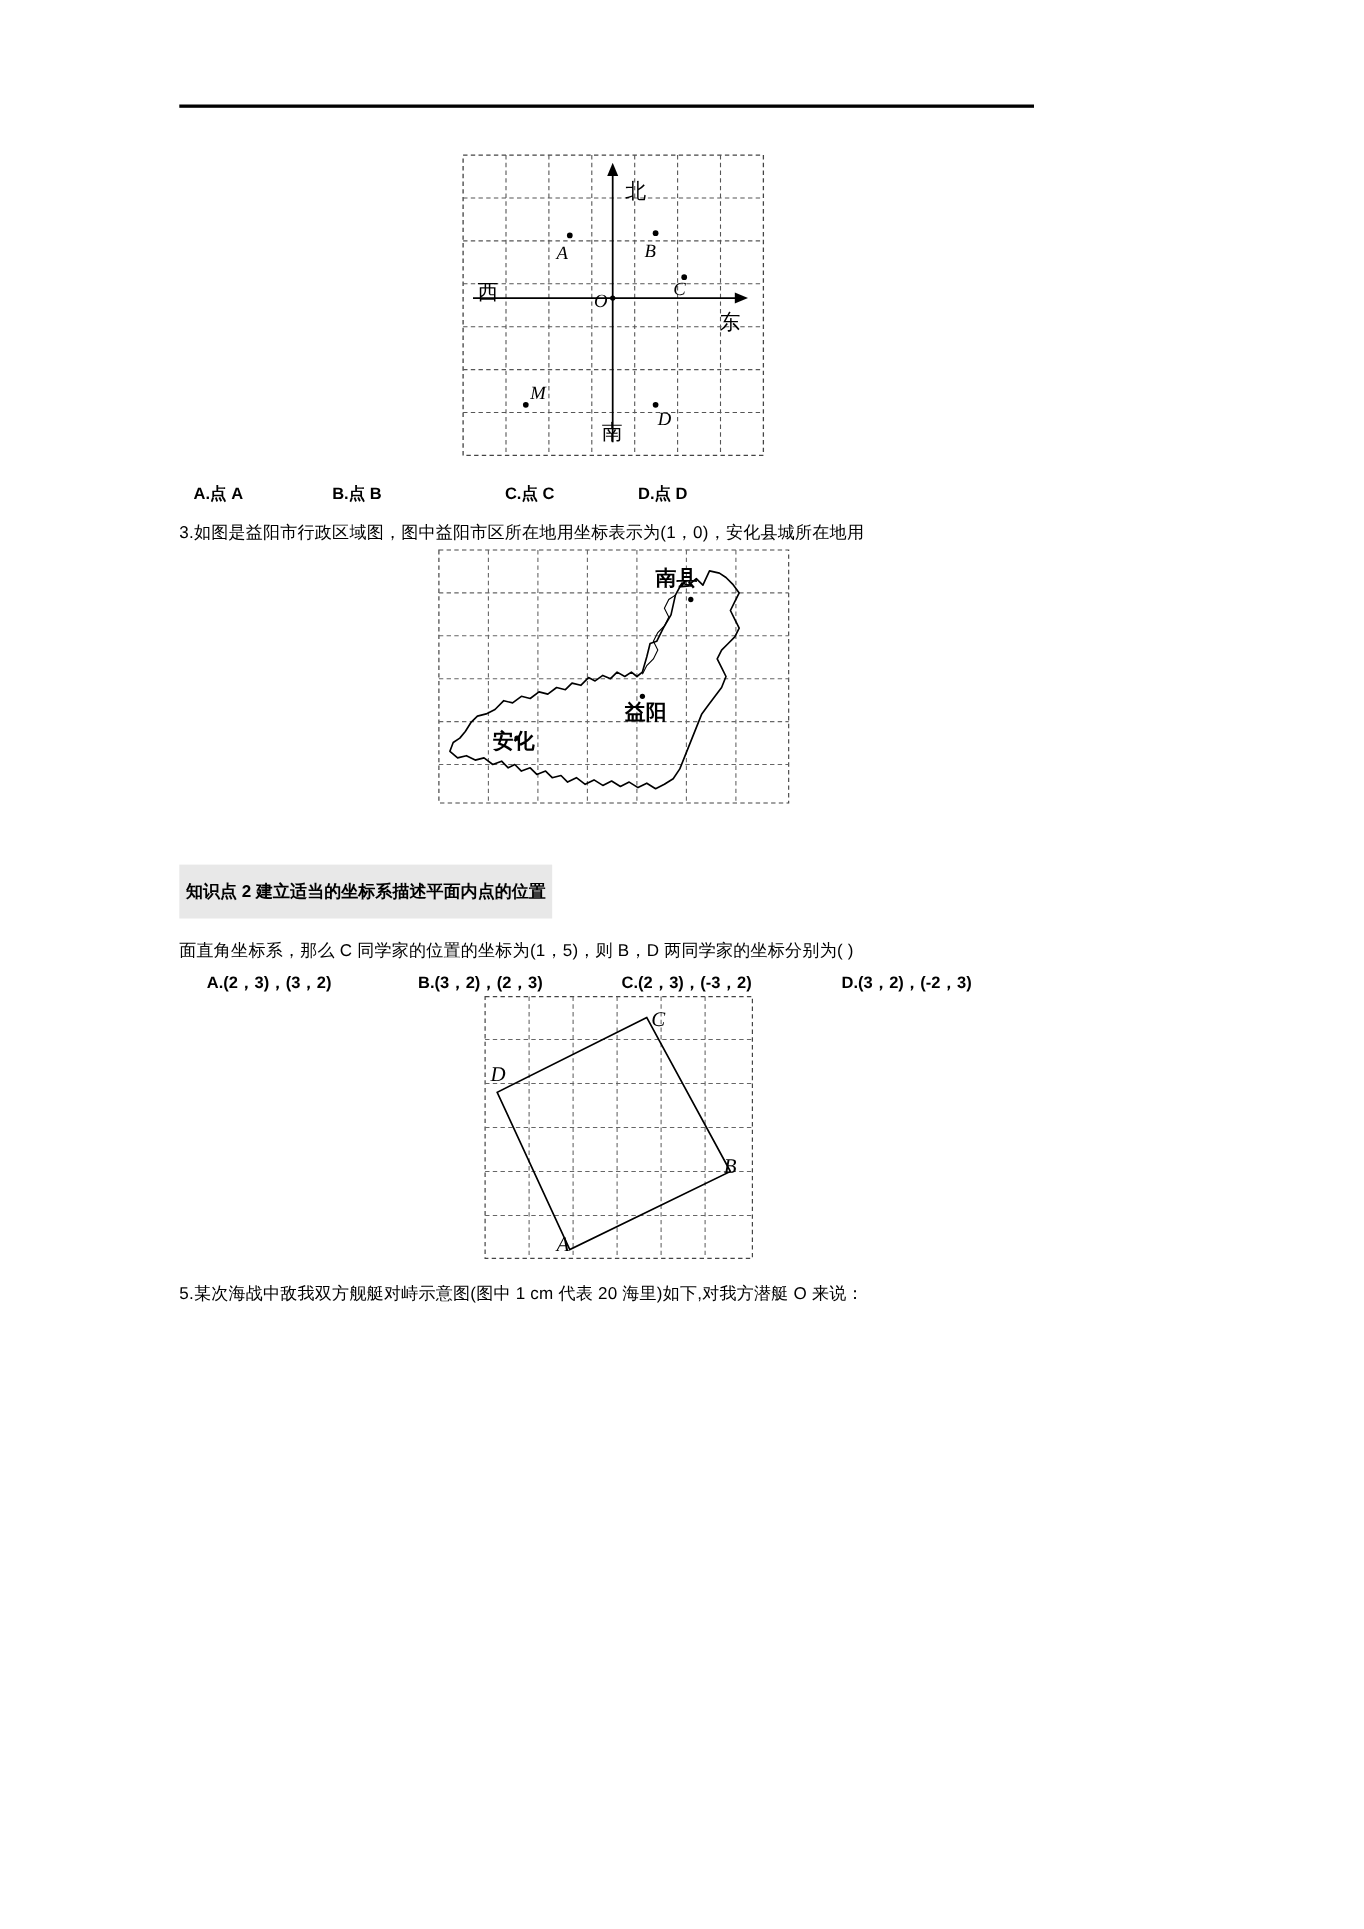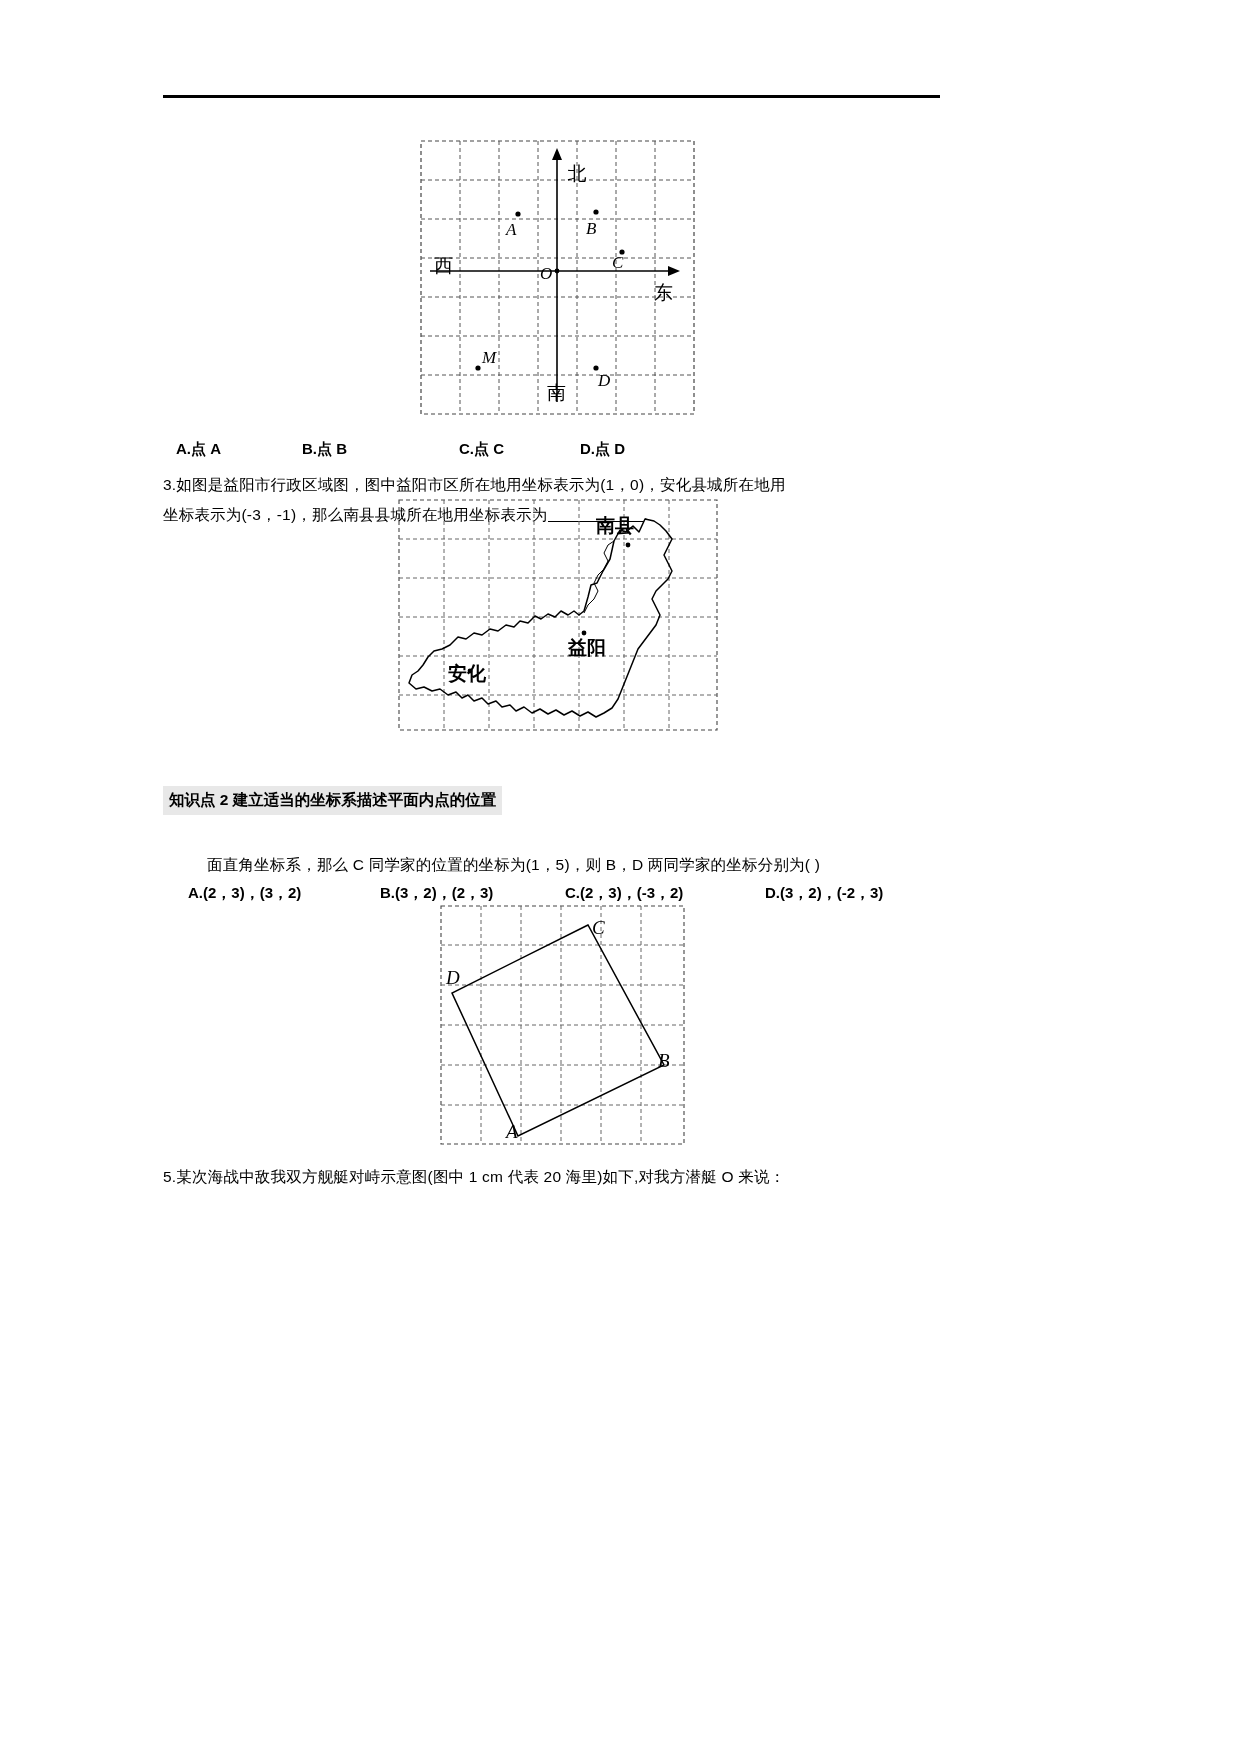--- a/index.html
+++ b/index.html
@@ -47,21 +47,21 @@
   .opts{
     position:absolute;
     font-size:15px;
     font-weight:bold;
   }
   .kp-box{
     position:absolute;
     font-size:15.5px;
     font-weight:bold;
     background:#e8e8e8;
-    padding:4px 6px;
+    padding:14px 6px;
     white-space:nowrap;
   }
   .blank-underline{
     display:inline-block;
     border-bottom:1px solid #000;
     width:96px;
     height:14px;
     vertical-align:-2px;
   }
   svg{ display:block; }
@@ -121,23 +121,20 @@
     <span class="lbl" style="left:120px;top:124px;">O</span>
   </div>
 
   <div class="opts" style="left:176px;top:440px;">A.点 A</div>
   <div class="opts" style="left:302px;top:440px;">B.点 B</div>
   <div class="opts" style="left:435px;top:440px;margin-left:24px;">C.点 C</div>
   <div class="opts" style="left:580px;top:440px;">D.点 D</div>
 
   <div class="txt bold" style="left:163px;top:470px;width:790px;">
     <span>3.</span><span>如图是益阳市行政区域图，图中益阳市区所在地用坐标表示为(1，0)，安化县城所在地用</span>
-  </div>
-  <div class="txt bold" style="left:163px;top:500px;width:790px;">
-    <span>坐标表示为(-3，-1)，那么南县县城所在地用坐标表示为</span><span class="blank-underline"></span><span>.</span>
   </div>
 
   <div style="position:absolute;left:398px;top:499px;width:320px;height:232px;">
     <svg width="320" height="232" viewBox="0 0 320 232">
       <rect x="1" y="1" width="318" height="230" fill="none" stroke="#444" stroke-width="1.1" stroke-dasharray="4,3"></rect>
       <g stroke="#666" stroke-width="1" stroke-dasharray="4,3" fill="none">
         <line x1="46" y1="1" x2="46" y2="231"></line>
         <line x1="91" y1="1" x2="91" y2="231"></line>
         <line x1="136" y1="1" x2="136" y2="231"></line>
         <line x1="181" y1="1" x2="181" y2="231"></line>
@@ -170,21 +167,21 @@
       <circle cx="186" cy="134" r="2.4" fill="#000"></circle>
       <circle cx="72" cy="172" r="2.4" fill="#000"></circle>
     </svg>
     <span class="cn" style="left:198px;top:14px;font-weight:bold;">南县</span>
     <span class="cn" style="left:170px;top:136px;font-weight:bold;">益阳</span>
     <span class="cn" style="left:50px;top:162px;font-weight:bold;">安化</span>
   </div>
 
   <div class="kp-box" style="left:163px;top:786px;">知识点 2  建立适当的坐标系描述平面内点的位置</div>
 
-  <div class="txt bold" style="left:163px;top:850px;width:800px;margin-left:44px;">面直角坐标系，那么 C 同学家的位置的坐标为(1，5)，则 B，D 两同学家的坐标分别为(    )</div>
+  <div class="txt bold" style="left:163px;top:850px;width:800px;">面直角坐标系，那么 C 同学家的位置的坐标为(1，5)，则 B，D 两同学家的坐标分别为(    )</div>
 
   <div class="opts" style="left:176px;top:884px;margin-left:12px;">A.(2，3)，(3，2)</div>
   <div class="opts" style="left:380px;top:884px;">B.(3，2)，(2，3)</div>
   <div class="opts" style="left:565px;top:884px;">C.(2，3)，(-3，2)</div>
   <div class="opts" style="left:765px;top:884px;">D.(3，2)，(-2，3)</div>
 
   <div style="position:absolute;left:440px;top:905px;width:245px;height:240px;">
     <svg width="245" height="240" viewBox="0 0 245 240">
       <rect x="1" y="1" width="243" height="238" fill="none" stroke="#444" stroke-width="1.1" stroke-dasharray="4,3"></rect>
       <g stroke="#666" stroke-width="1" stroke-dasharray="4,3" fill="none">

